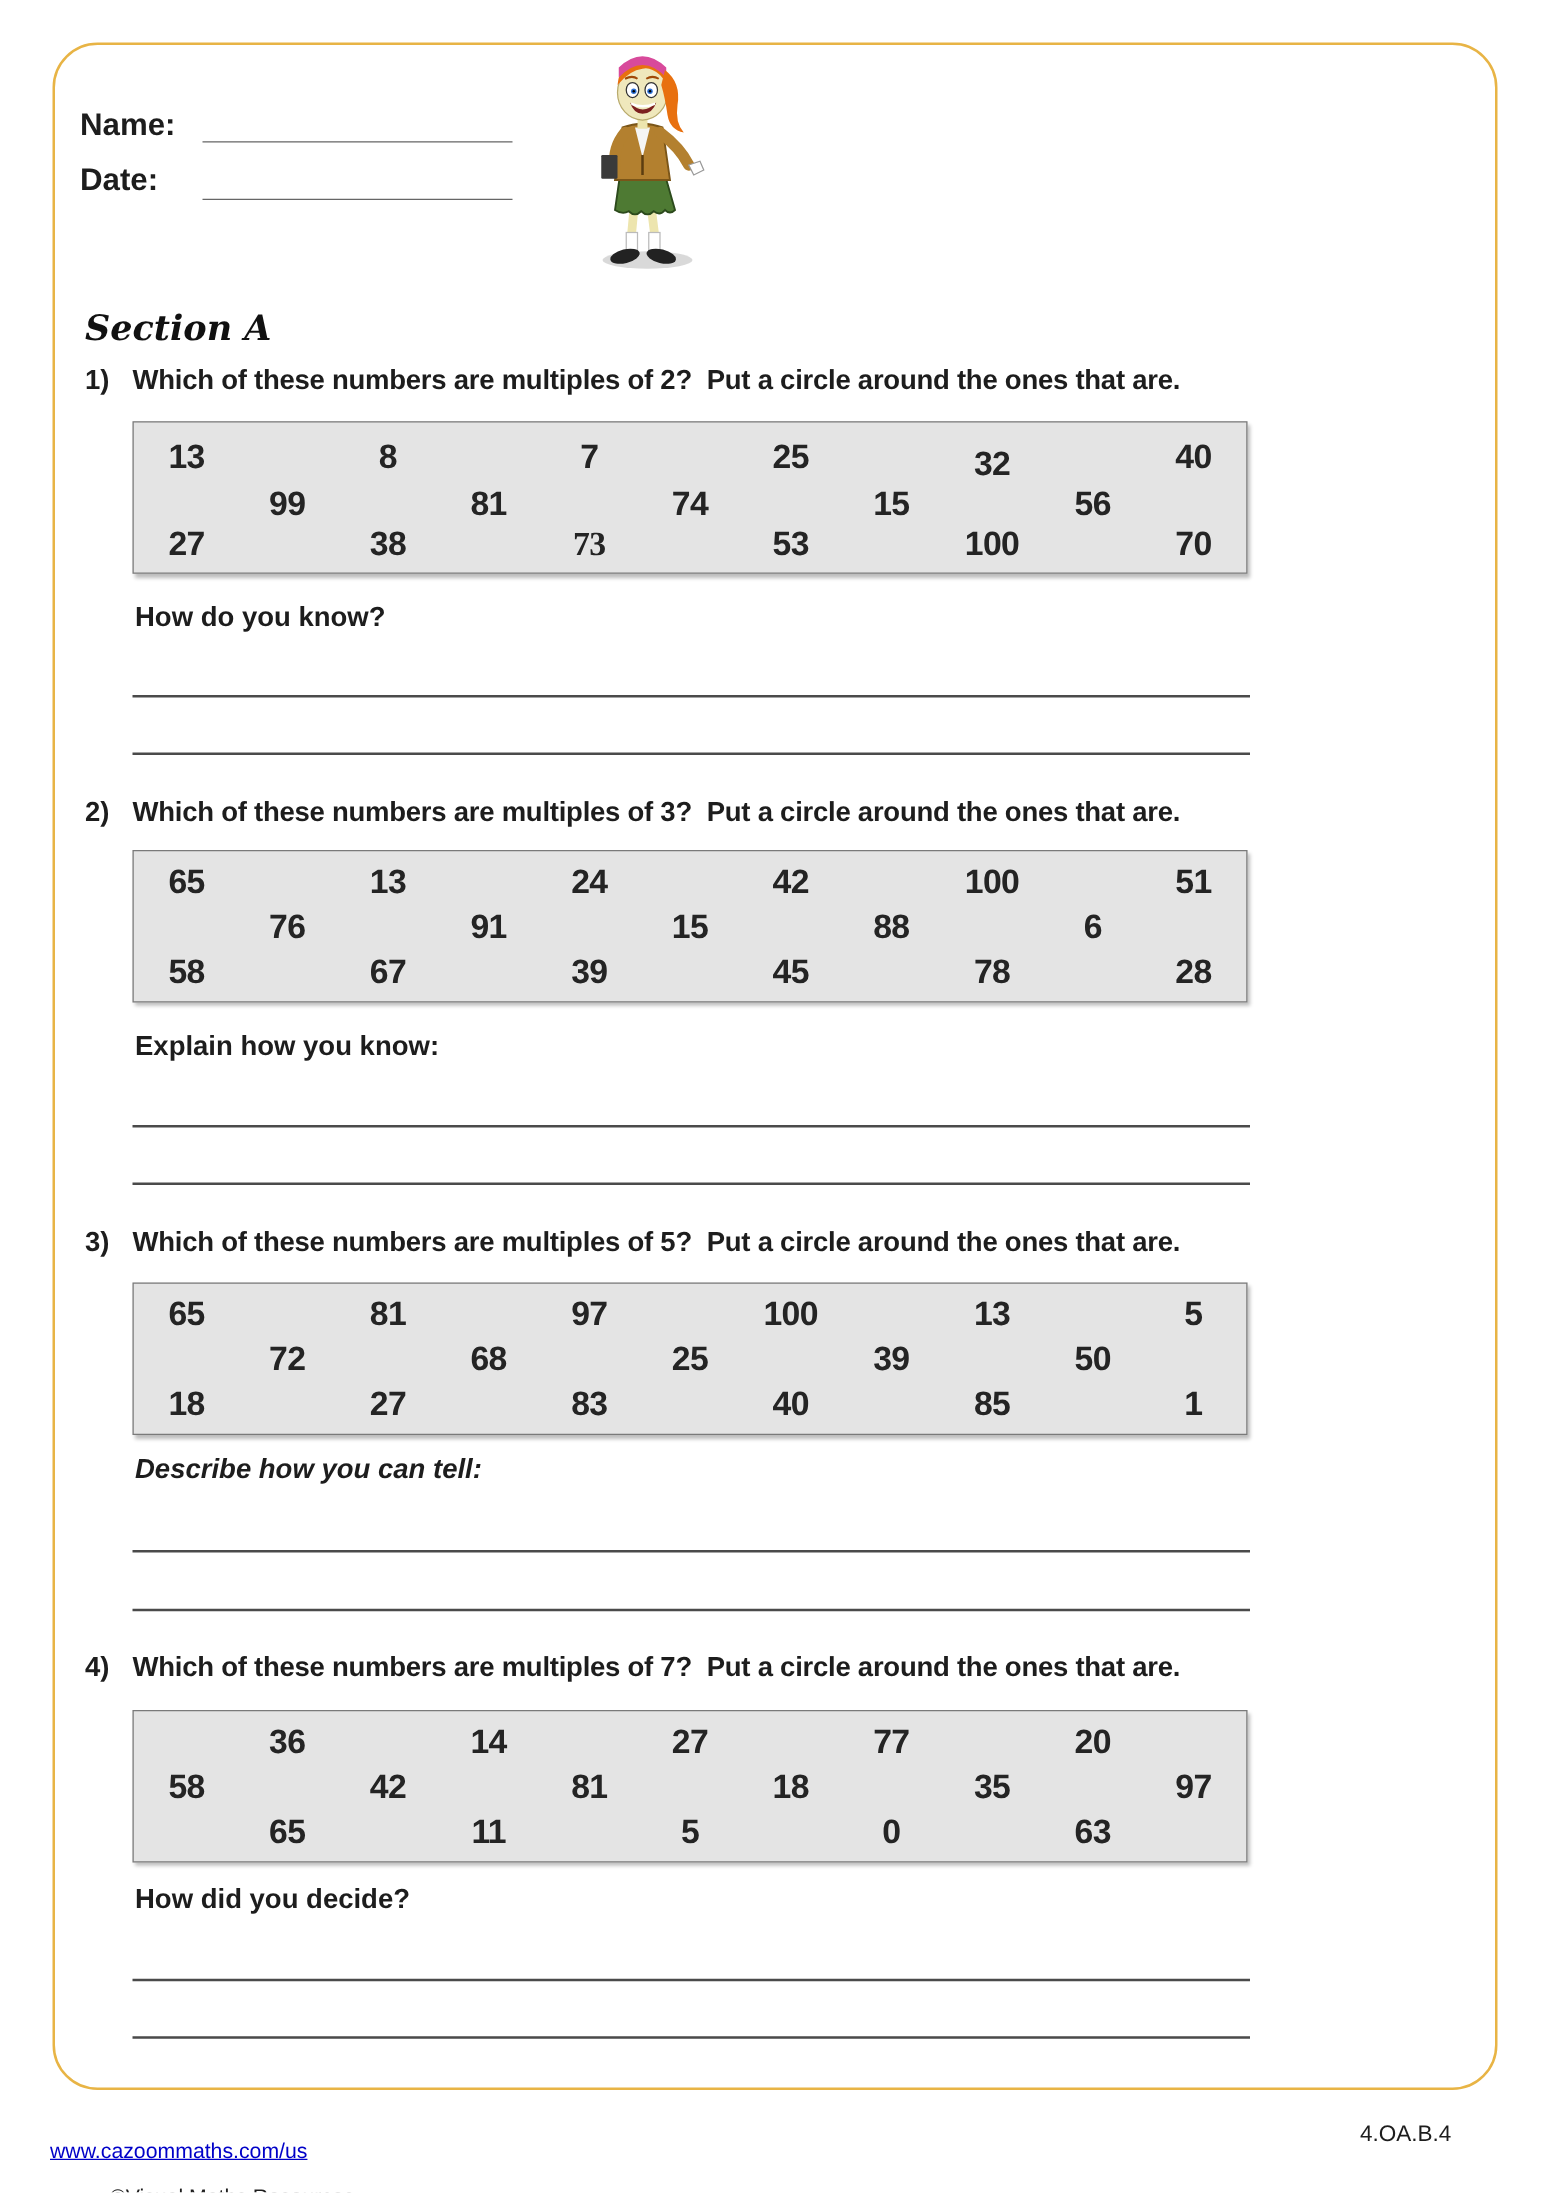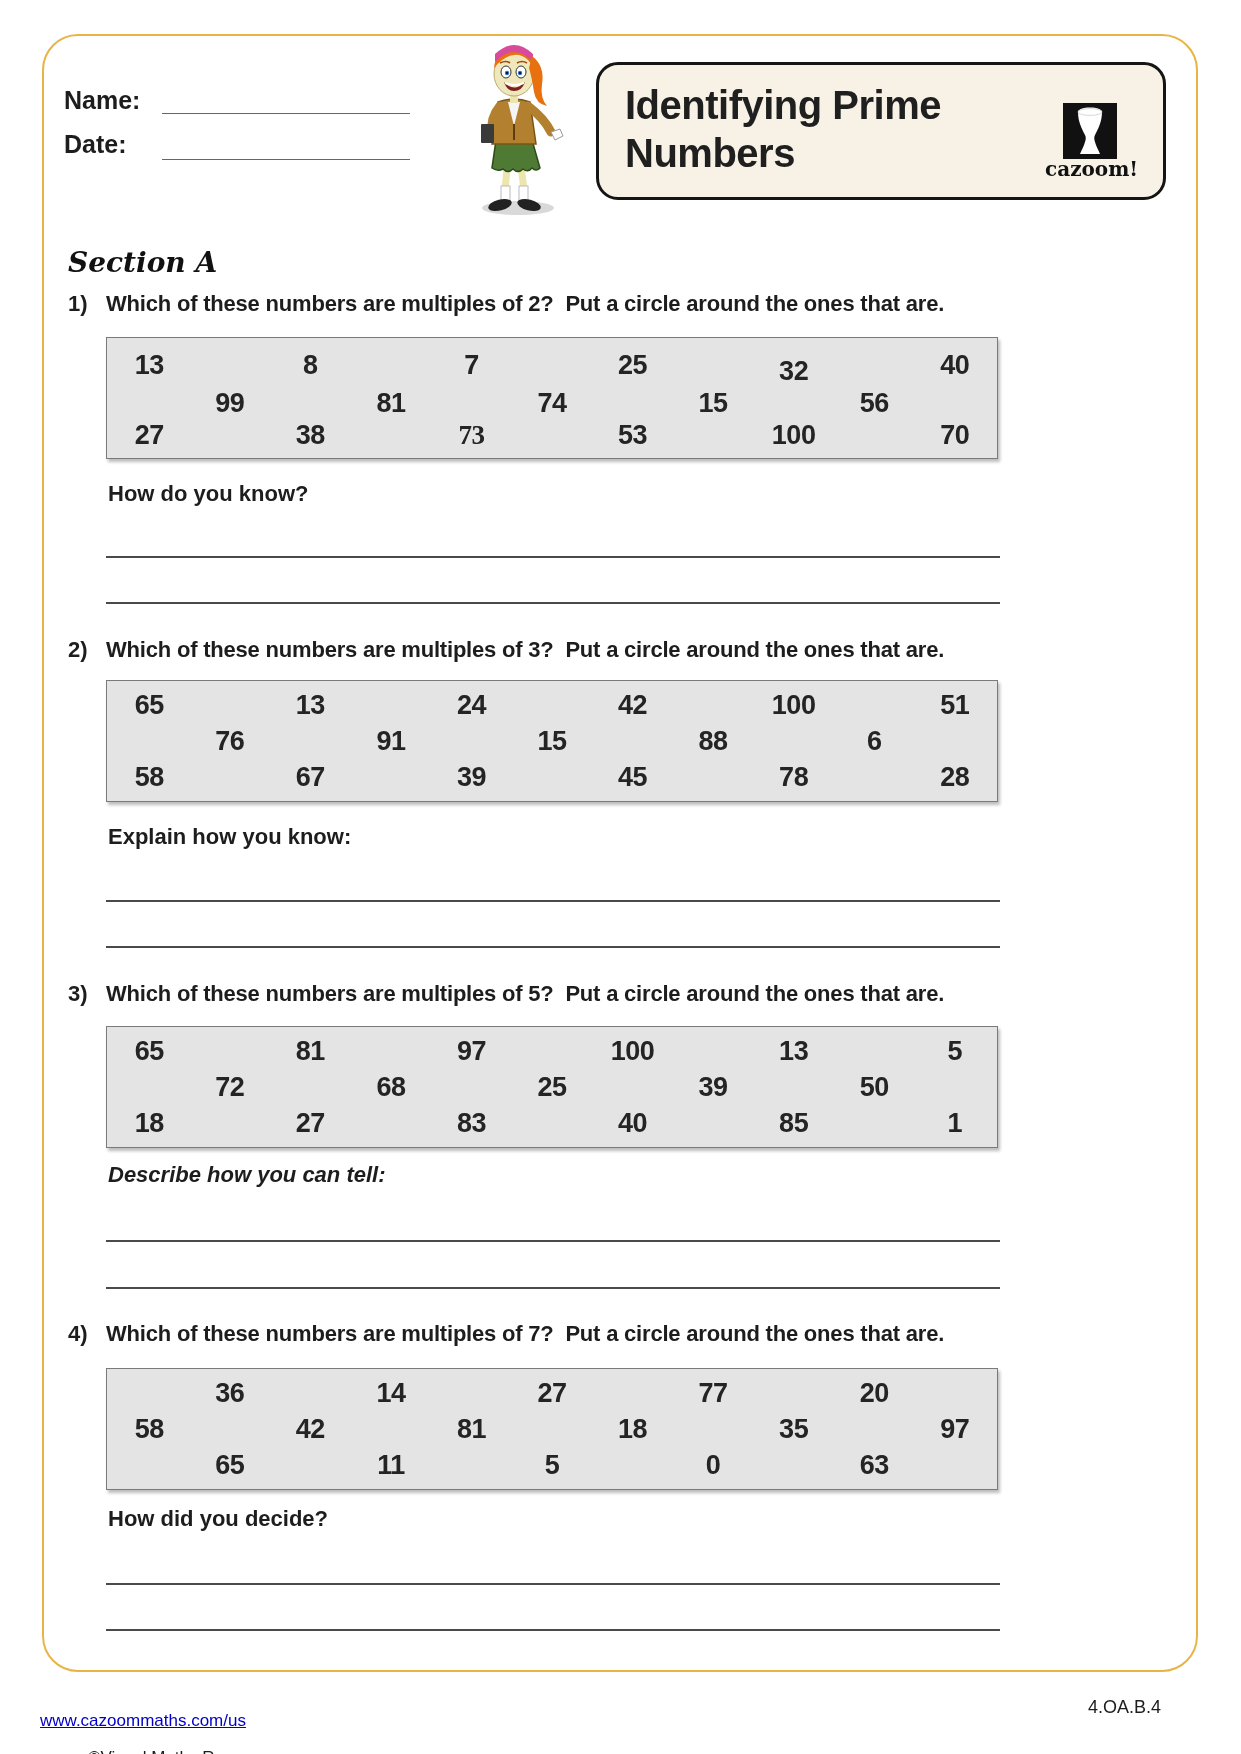--- a/index.html
+++ b/index.html
@@ -95,32 +95,20 @@
     <ellipse cx="73" cy="32" rx="5" ry="6" fill="#fff" stroke="#333"></ellipse>
     <circle cx="59" cy="33" r="2.2" fill="#2a6fd4"></circle>
       <circle cx="72" cy="33" r="2.2" fill="#2a6fd4"></circle>
     <circle cx="59" cy="33" r="1" fill="#000"></circle>
       <circle cx="72" cy="33" r="1" fill="#000"></circle>
     <path d="M52 23 Q58 20 62 23 M69 23 Q74 20 79 23" stroke="#a04a08" stroke-width="1.6" fill="none"></path>
     <path d="M56 42 Q66 53 77 42 Q74 51 66 51 Q59 51 56 42 Z" fill="#7c2020"></path>
     <path d="M57 42 Q66 46 76 42 L76 44 Q66 48 57 44 Z" fill="#fff"></path>
   </svg>
 
-  <div id="title-box">
-    <div id="page-title">Identifying Prime
-Numbers</div>
-    <div id="logo">
-      <svg width="54" height="56" viewBox="0 0 54 56">
-        <rect width="54" height="56" fill="#111"></rect>
-        <path d="M15 9 C15 6.5 20 4.5 27 4.5 C34 4.5 39 6.5 39 9 C39 19 35 26 32 32 C31 34 31 36 32 39 C33 43.5 36 48 37 51 L17 51 C18 48 21 43.5 22 39 C23 36 23 34 22 32 C19 26 15 19 15 9 Z" fill="#fff"></path>
-        <ellipse cx="27" cy="9" rx="12" ry="3.4" fill="#fff" stroke="#d8d8d8"></ellipse>
-      </svg>
-      <div id="logo-text">cazoom!</div>
-    </div>
-  </div>
 
   <div id="section-title">Section A</div>
 
   <div id="q1-row" class="q-row">
     <span class="q-num">1)</span>
     <span class="q-text">Which of these numbers are multiples of 2?  Put a circle around the ones that are.</span>
   </div>
   <div id="q1-grid" class="grid-box">
       <span class="grid-num" style="grid-area: 1 / 1;">13</span>
       <span class="grid-num" style="grid-area: 1 / 3;">8</span>

